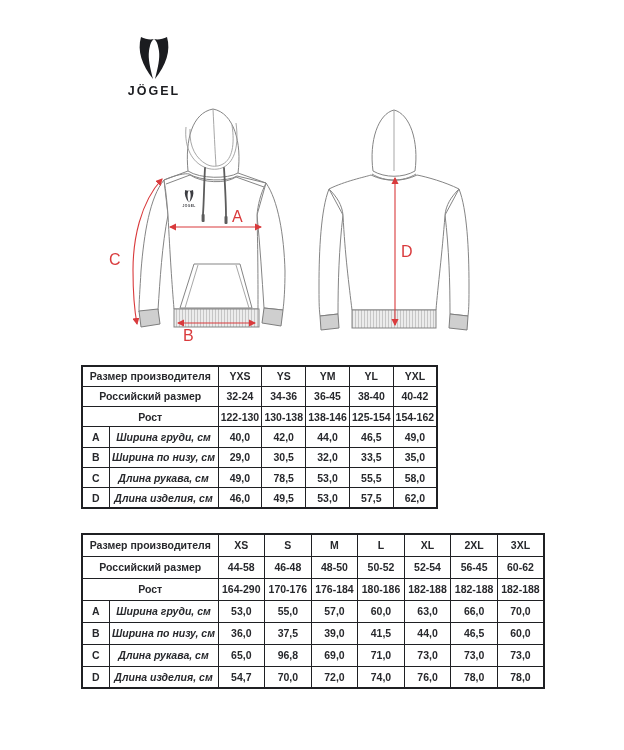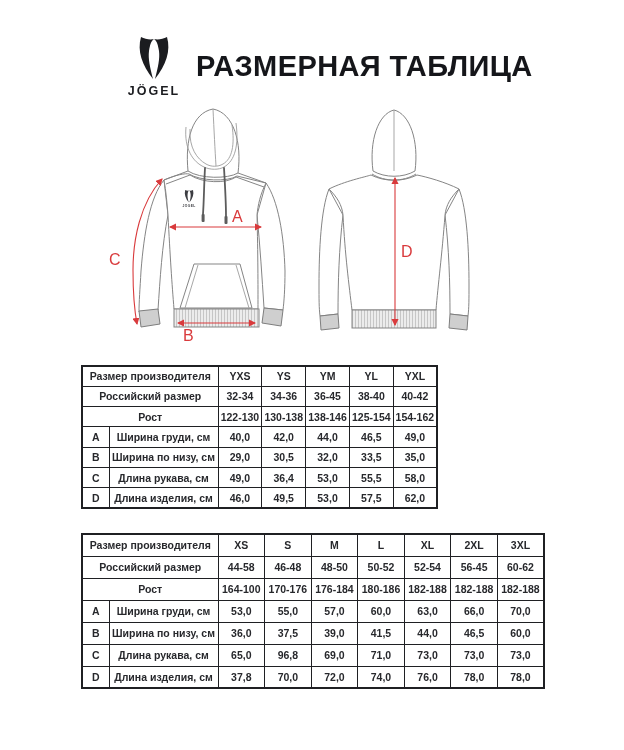--- a/index.html
+++ b/index.html
@@ -32,36 +32,35 @@
   table.size-table{position:absolute;border-collapse:collapse;table-layout:fixed;
     border:2px solid var(--tbl-border);color:var(--ink);}
   table.size-table td{border:1px solid var(--tbl-border);text-align:center;vertical-align:middle;
     padding:0;white-space:nowrap;overflow:hidden;font-size:10.5px;font-weight:700;}
   table.tbl-0{left:81px;top:365px;width:357px;}
   table.tbl-1{left:81px;top:533px;width:464px;}
   table.tbl-0 td{height:20.3px;}
   table.tbl-1 td{height:22px;}
   td.hlabel{font-size:11px;}
   td.letter{font-size:11px;}
-  td.mlabel{text-align:left;padding-left:8px;font-size:10px;}
+  td.mlabel{text-align:left;padding-left:8px;font-size:10px;font-style:italic;}
 </style>
 </head>
 <body>
 
 <div id="canvas">
 
   <div class="brand">
     <svg class="brand-glyph" width="34" height="46" viewBox="0 0 34 44">
       <path fill="#1b1c20" d="M4,0 C0,14 5,28 16,42 C13,30 11,22 12,14 C13,8 14,4 17,2 C13,3 8,2 4,0 Z"></path>
       <path fill="#1b1c20" d="M30,0 C34,14 29,28 18,42 C21,30 23,22 22,14 C21,8 20,4 17,2 C21,3 26,2 30,0 Z"></path>
     </svg>
     <span class="brand-word">JÖGEL</span>
   </div>
 
-  <div class="page-title">РАЗМЕРНАЯ ТАБЛИЦА</div>
 
   <svg class="front-svg" width="225" height="245" viewBox="0 0 225 245">
     <defs>
       <marker id="arF" viewBox="0 0 10 10" refX="8.5" refY="5" markerWidth="6.5" markerHeight="6.5" orient="auto-start-reverse">
         <path class="red-fill" d="M0,0 L10,5 L0,10 Z"></path>
       </marker>
       <pattern id="ribF" width="3" height="20" patternUnits="userSpaceOnUse">
         <rect width="3" height="20" fill="#ececec"></rect>
         <line x1="1.5" y1="0" x2="1.5" y2="20" stroke="#bdbdbd" stroke-width="0.8"></line>
       </pattern>
@@ -152,21 +151,21 @@
         <tr>
           <td class="hlabel" colspan="2">Размер производителя</td>
           <td class="hval">YXS</td>
           <td class="hval">YS</td>
           <td class="hval">YM</td>
           <td class="hval">YL</td>
           <td class="hval">YXL</td>
         </tr>
         <tr>
           <td class="hlabel" colspan="2">Российский размер</td>
-          <td class="hval">32-34</td>
+          <td class="hval">32-24</td>
           <td class="hval">34-36</td>
           <td class="hval">36-45</td>
           <td class="hval">38-40</td>
           <td class="hval">40-42</td>
         </tr>
         <tr>
           <td class="hlabel" colspan="2">Рост</td>
           <td class="hval">122-130</td>
           <td class="hval">130-138</td>
           <td class="hval">138-146</td>
@@ -188,21 +187,21 @@
           <td class="mval">29,0</td>
           <td class="mval">30,5</td>
           <td class="mval">32,0</td>
           <td class="mval">33,5</td>
           <td class="mval">35,0</td>
         </tr>
         <tr>
           <td class="letter">C</td>
           <td class="mlabel">Длина рукава, см</td>
           <td class="mval">49,0</td>
-          <td class="mval">36,4</td>
+          <td class="mval">78,5</td>
           <td class="mval">53,0</td>
           <td class="mval">55,5</td>
           <td class="mval">58,0</td>
         </tr>
         <tr>
           <td class="letter">D</td>
           <td class="mlabel">Длина изделия, см</td>
           <td class="mval">46,0</td>
           <td class="mval">49,5</td>
           <td class="mval">53,0</td>
@@ -239,21 +238,21 @@
           <td class="hval">44-58</td>
           <td class="hval">46-48</td>
           <td class="hval">48-50</td>
           <td class="hval">50-52</td>
           <td class="hval">52-54</td>
           <td class="hval">56-45</td>
           <td class="hval">60-62</td>
         </tr>
         <tr>
           <td class="hlabel" colspan="2">Рост</td>
-          <td class="hval">164-100</td>
+          <td class="hval">164-290</td>
           <td class="hval">170-176</td>
           <td class="hval">176-184</td>
           <td class="hval">180-186</td>
           <td class="hval">182-188</td>
           <td class="hval">182-188</td>
           <td class="hval">182-188</td>
         </tr>
         <tr>
           <td class="letter">A</td>
           <td class="mlabel">Ширина груди, см</td>
@@ -283,21 +282,21 @@
           <td class="mval">96,8</td>
           <td class="mval">69,0</td>
           <td class="mval">71,0</td>
           <td class="mval">73,0</td>
           <td class="mval">73,0</td>
           <td class="mval">73,0</td>
         </tr>
         <tr>
           <td class="letter">D</td>
           <td class="mlabel">Длина изделия, см</td>
-          <td class="mval">37,8</td>
+          <td class="mval">54,7</td>
           <td class="mval">70,0</td>
           <td class="mval">72,0</td>
           <td class="mval">74,0</td>
           <td class="mval">76,0</td>
           <td class="mval">78,0</td>
           <td class="mval">78,0</td>
         </tr>
       </tbody>
     </table>
 

